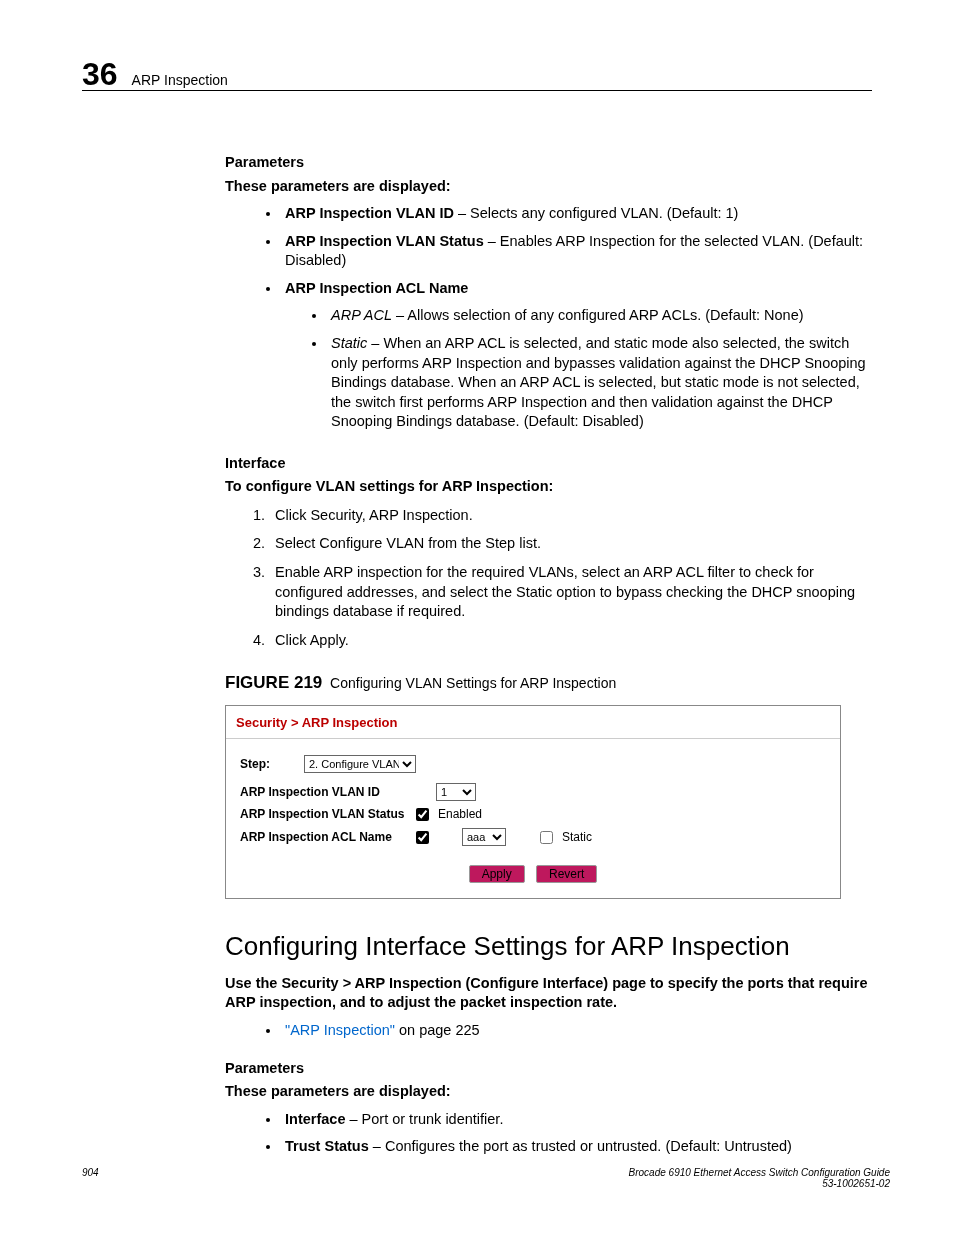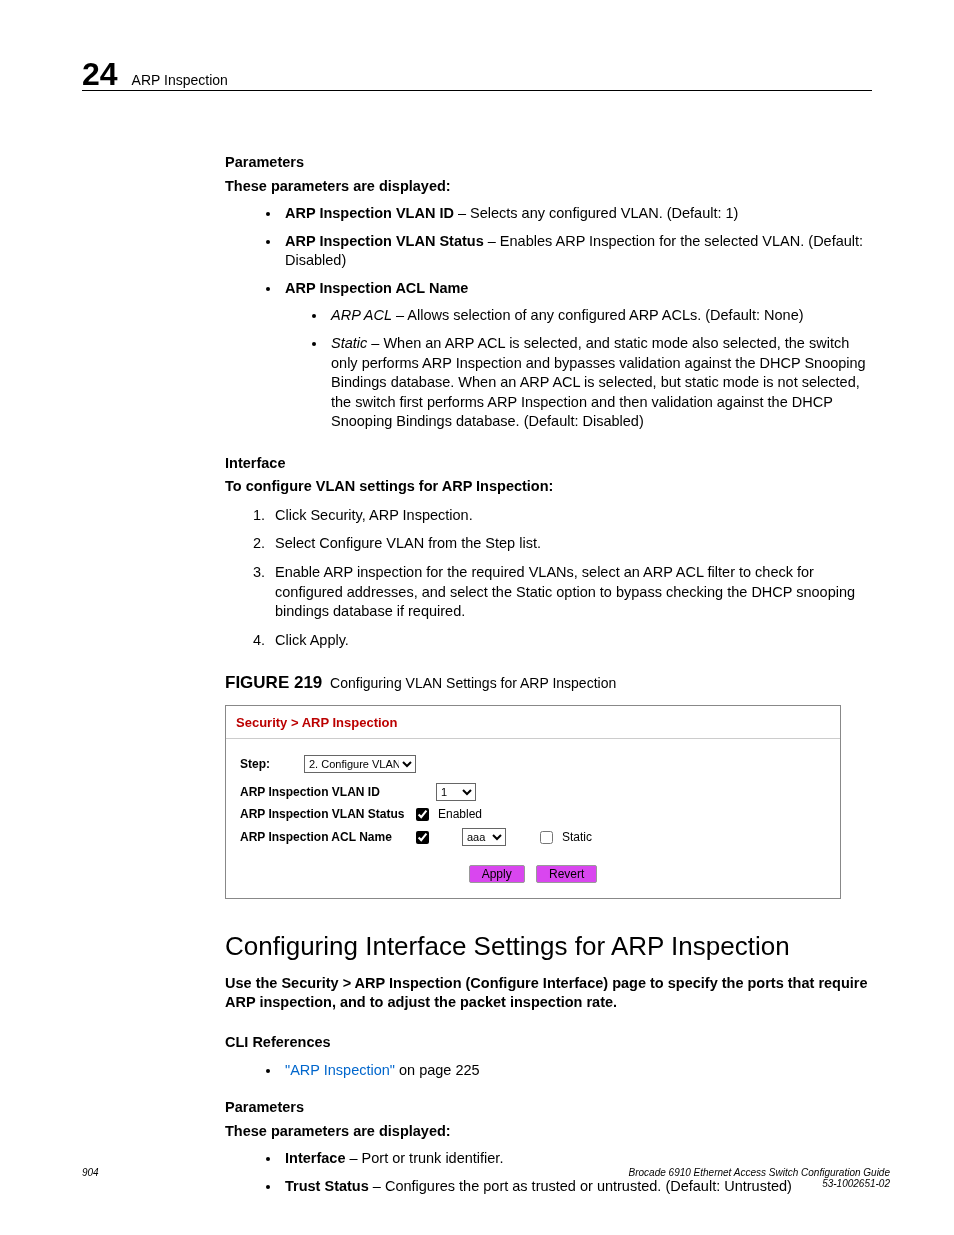--- a/index.html
+++ b/index.html
@@ -120,21 +120,21 @@
     width: 13px; height: 13px;
     accent-color: #000;
   }
   .btnrow {
     text-align: center;
     margin-top: 18px;
   }
   .btnrow button {
     font-size: 12px;
     padding: 1px 12px;
-    background: #d946ef;
+    background: #be185d;
     border: 1px solid #999;
     border-radius: 2px;
     margin: 0 4px;
   }
   h2.section {
     font-family: "Arial Narrow", Arial, sans-serif;
     font-weight: normal;
     font-stretch: condensed;
     font-size: 26px;
     margin: 30px 0 10px 0;
@@ -149,21 +149,21 @@
     font-style: italic;
   }
   .footer-left { float: left; }
   .footer-right { float: right; text-align: right; }
 </style>
 </head>
 <body>
 
 <div class="page">
   <div class="header">
-    <span class="header-number">24</span>
+    <span class="header-number">36</span>
     <span class="header-title">ARP Inspection</span>
   </div>
   <div class="header-rule"></div>
 
   <div class="content">
 
     <div class="para-heading">Parameters</div>
     <div class="para">These parameters are displayed:</div>
 
     <ul class="bullets">
@@ -239,21 +239,20 @@
         <div class="btnrow">
           <button>Apply</button>
           <button>Revert</button>
         </div>
       </div>
     </div>
 
     <h2 class="section">Configuring Interface Settings for ARP Inspection</h2>
     <div class="para">Use the Security &gt; ARP Inspection (Configure Interface) page to specify the ports that require ARP inspection, and to adjust the packet inspection rate.</div>
 
-    <div class="para-heading" style="margin-top:20px">CLI References</div>
     <ul class="bullets">
       <li>
         <span class="link">"ARP Inspection"</span><span> on page 225</span>
       </li>
     </ul>
 
     <div class="para-heading" style="margin-top:18px">Parameters</div>
     <div class="para">These parameters are displayed:</div>
 
     <ul class="bullets">

